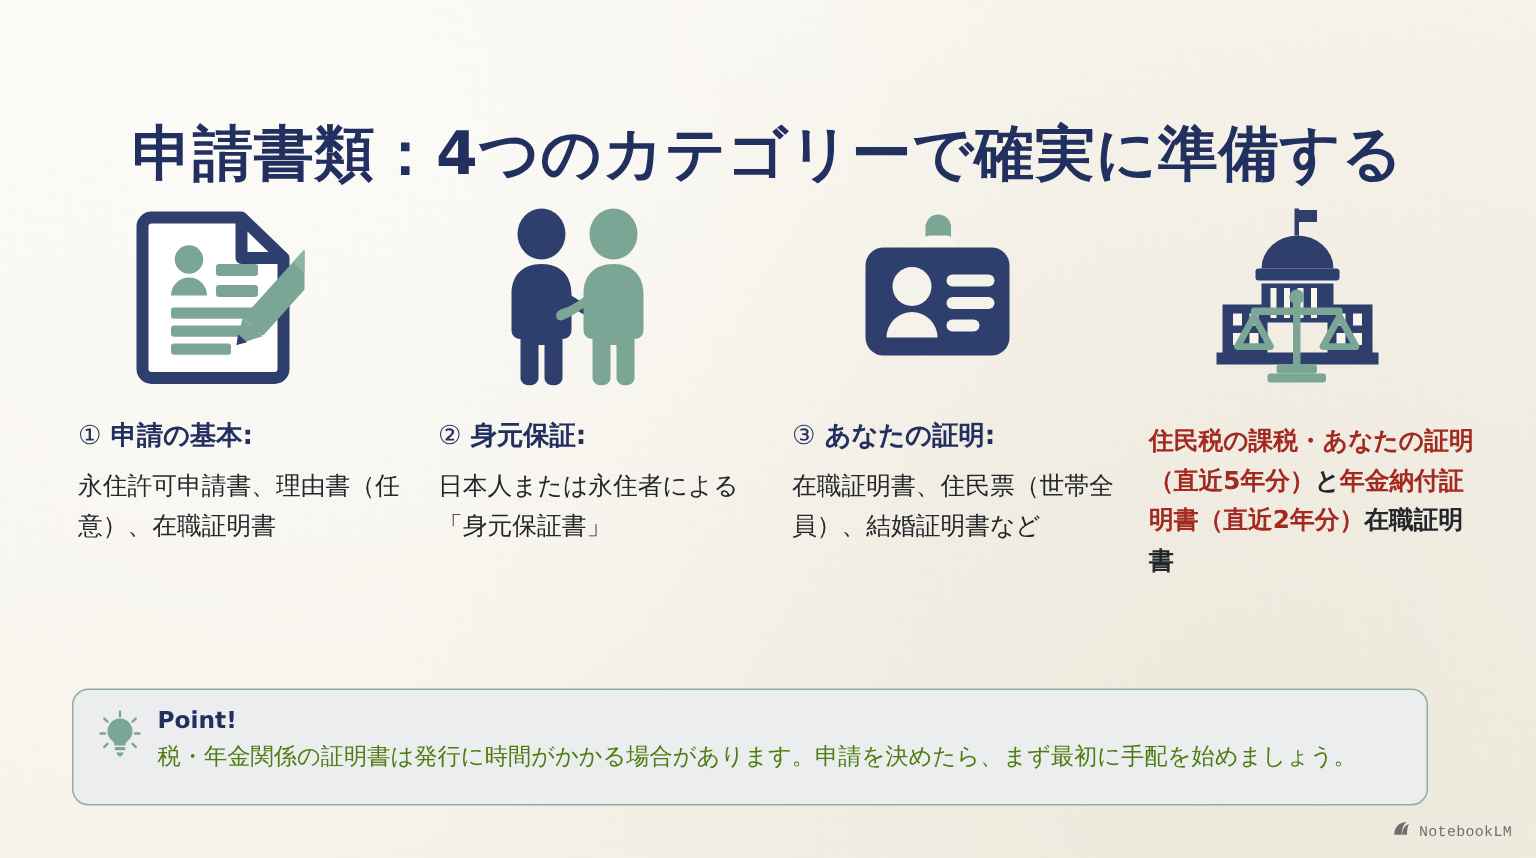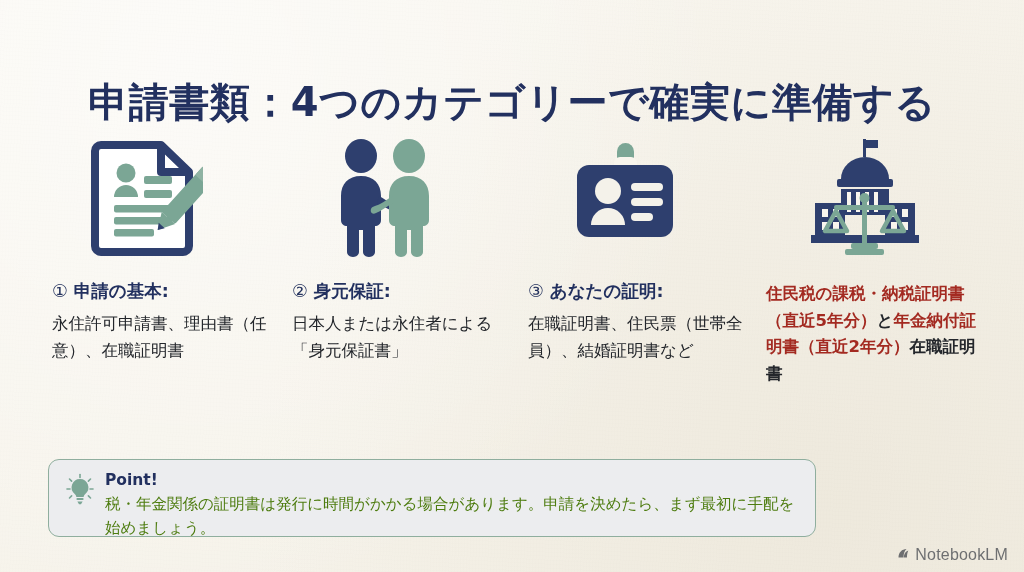--- a/index.html
+++ b/index.html
@@ -111,21 +111,21 @@
   }
   .col-body .hl { color: #a32a21; font-weight: 700; }
   .col-body .dk { color: #23262b; font-weight: 700; }
   .col.c3 .col-body { font-weight: 700; }
 
   
   .point-box {
     position: absolute;
     left: 48px;
     top: 459px;
-    width: 768px;
+    width: 904px;
     height: 78px;
     box-sizing: border-box;
     background: #ecedef;
     border: 1.6px solid #8fae9e;
     border-radius: 11px;
     padding: 11px 18px 10px 16px;
     display: flex;
     align-items: flex-start;
     gap: 10px;
   }
@@ -156,22 +156,22 @@
   .watermark {
     position: absolute;
     right: 16px;
     bottom: 8px;
     display: flex;
     align-items: center;
     gap: 5px;
     opacity: .72;
   }
   .watermark .wm-label {
-    font-family: Liberation Sans, sans-serif;
-    font-size: 16px;
+    font-family: Liberation Mono, monospace;
+    font-size: 10px;
     color: #3d4148;
     letter-spacing: .2px;
   }
 </style>
 </head>
 <body>
 
 <div class="slide">
   <div class="grain"></div>
 
@@ -298,21 +298,21 @@
       <p class="col-head">
         <span class="num">③</span>
         <span>あなたの証明:</span>
       </p>
       <p class="col-body">
         <span>在職証明書、住民票（世帯全員）、結婚証明書など</span>
       </p>
     </div>
 
     <div class="col c3">
-      <p class="col-body"><span class="hl">住民税の課税・納税証明書（直近5年分）</span><span class="dk">と</span><span class="hl">年金納付証明書（直近2年分）</span><span class="dk">在職証明書</span></p>
+      <p class="col-body"><span class="hl">住民税の課税・あなたの証明（直近5年分）</span><span class="dk">と</span><span class="hl">年金納付証明書（直近2年分）</span><span class="dk">在職証明書</span></p>
     </div>
   </div>
 
   <div class="point-box">
     <span class="bulb">
       <svg width="30" height="34" viewBox="0 0 30 34" aria-hidden="true">
         <g stroke="#7ba695" stroke-width="1.6" stroke-linecap="round">
           <line x1="15" y1="1.5" x2="15" y2="4.5"></line>
           <line x1="4.5" y1="6" x2="6.6" y2="8.1"></line>
           <line x1="25.5" y1="6" x2="23.4" y2="8.1"></line>

